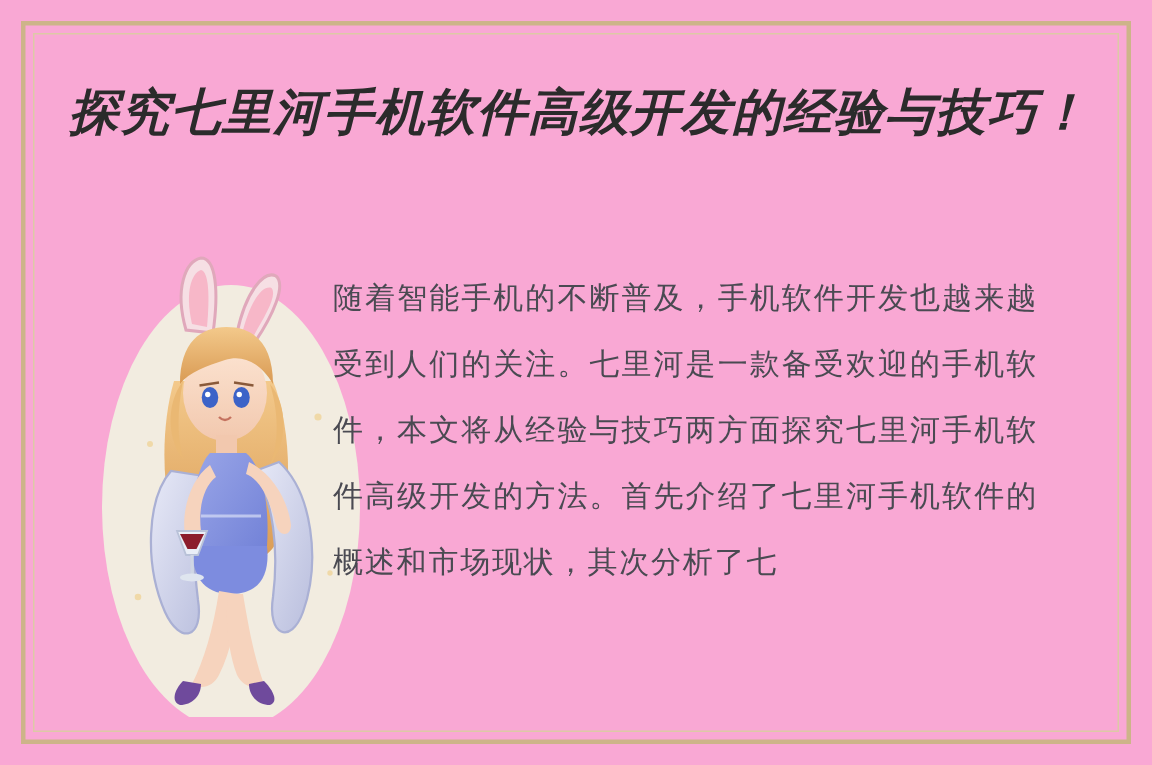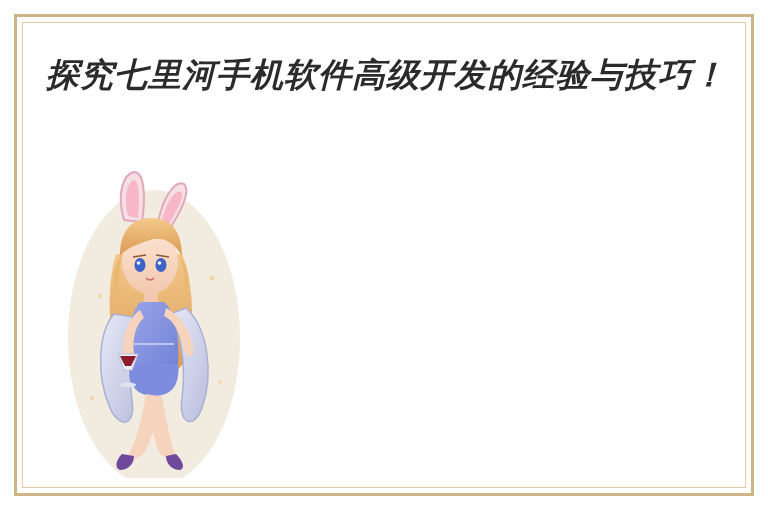--- a/index.html
+++ b/index.html
@@ -11,21 +11,21 @@
     height: 510px;
     overflow: hidden;
     background: #f6f1e6;
     font-family: "Liberation Sans", sans-serif;
   }
 
   .page {
     position: relative;
     width: 768px;
     height: 510px;
-    background: #ffffff;
+    background: #f9a8d4;
     box-sizing: border-box;
   }
 
   
   .frame-outer {
     position: absolute;
     left: 14px;
     top: 14px;
     right: 14px;
     bottom: 14px;
@@ -181,15 +181,16 @@
 
         <g fill="#f0d9a8">
           <circle cx="150" cy="110" r="2.4"></circle>
           <circle cx="38" cy="128" r="2"></circle>
           <circle cx="158" cy="214" r="1.8"></circle>
           <circle cx="30" cy="230" r="2.2"></circle>
         </g>
       </svg>
     </div>
 
+    <div class="body-text">随着智能手机的不断普及，手机软件开发也越来越受到人们的关注。七里河是一款备受欢迎的手机软件，本文将从经验与技巧两方面探究七里河手机软件高级开发的方法。首先介绍了七里河手机软件的概述和市场现状，其次分析了七</div>
 
   </div>
 </div>
 
 </body></html>

